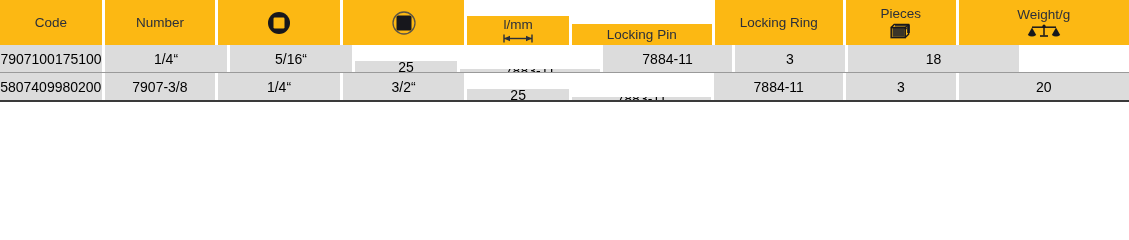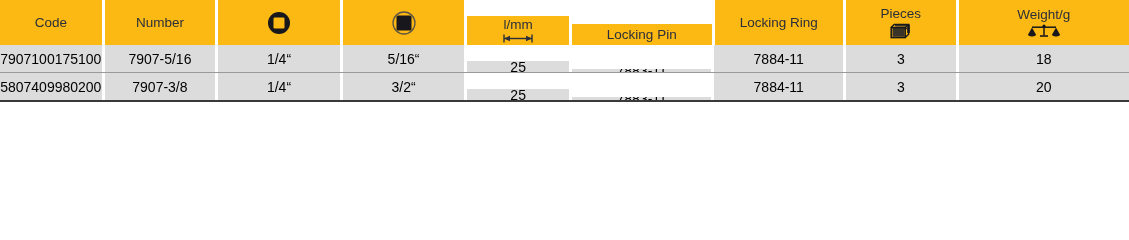--- a/index.html
+++ b/index.html
@@ -179,21 +179,20 @@
         </svg>
       </span>
     </div>
 
   </div>
 
   <div class="tbody">
 
     <div class="tr row-0">
       <div class="td c0">7907100175100</div>
-      <div class="td c1">7907-5/16</div>
       <div class="td c2">1/4“</div>
       <div class="td c3">5/16“</div>
       <div class="td c4">25</div>
       <div class="td c5">7883-11</div>
       <div class="td c6">7884-11</div>
       <div class="td c7">3</div>
       <div class="td c8">18</div>
     </div>
 
     <div class="tr row-1">

